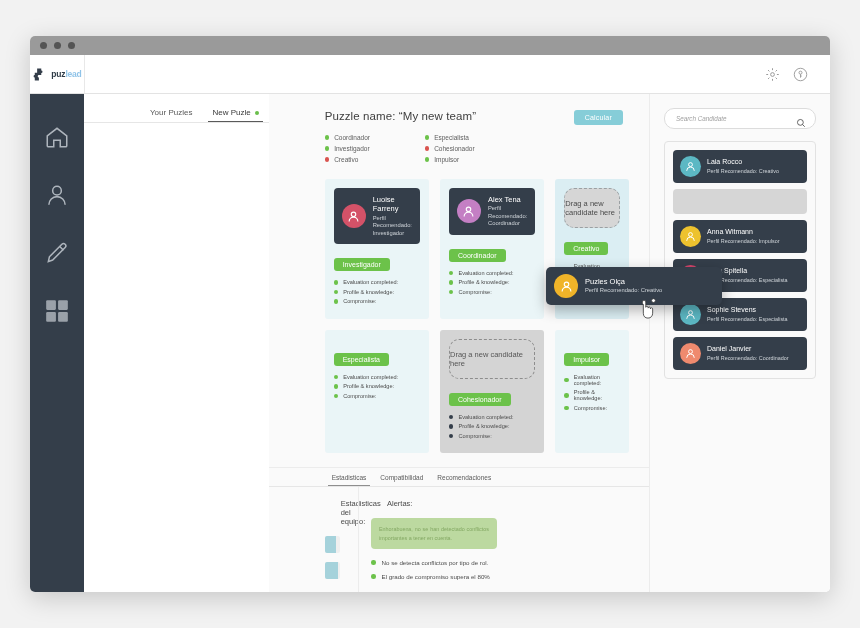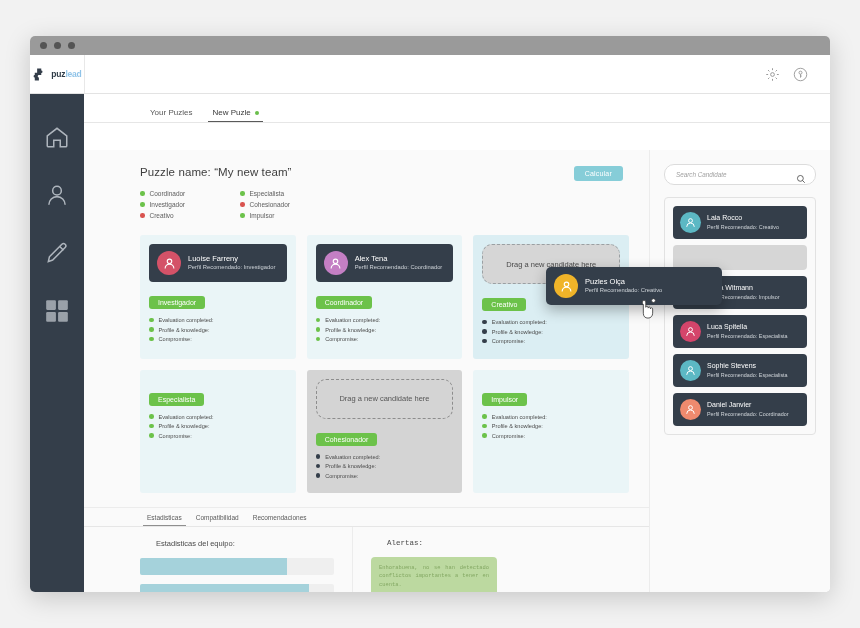--- a/index.html
+++ b/index.html
@@ -41,21 +41,21 @@
 
   
   .body-row{display:flex;height:499px;}
   .railbar{
     width:54px;background:#343e4a;display:flex;flex-direction:column;
     align-items:center;padding-top:30px;gap:32px;
   }
   .rail-ic{width:26px;height:26px;color:#aeb5bd;display:flex;align-items:center;justify-content:center;}
   .rail-ic.grid{color:#9aa1a9;}
 
-  .content{flex:1;background:#ffffff;display:flex;flex-direction:column;min-width:0;gap:27px;}
+  .content{flex:1;background:#ffffff;display:flex;flex-direction:row;min-width:0;}
 
   
   .tabstrip{
     height:28px;display:flex;align-items:flex-end;gap:0;
     padding-left:56px;border-bottom:1px solid #e6e6e6;background:#fff;
   }
   .tab{
     font-size:8px;color:#585858;padding:0 10px 5px 10px;position:relative;white-space:nowrap;
   }
   .tab.active{color:#3a3a3a;}
@@ -136,21 +136,21 @@
 
   
   .bottom{background:#fafafa;border-top:1px solid #ececec;flex:0 0 auto;}
   .btabs{display:flex;gap:0;padding-left:56px;padding-top:6px;}
   .btab{font-size:6.5px;color:#5a5a5a;padding:0 7px 5px 7px;position:relative;}
   .btab.active:after{content:"";position:absolute;left:3px;right:3px;bottom:0;height:1.3px;background:#8e8e8e;}
   .bline{height:1px;background:#e6e6e6;margin:0;}
 
   .bpanels{display:flex;}
   .bpanel{padding:12px 18px 14px 56px;flex:1;min-width:0;}
-  .bpanel.right{padding-left:18px;border-left:1px solid #ececec;flex:0 0 260px;font-family:Liberation Mono, monospace;}
+  .bpanel.right{padding-left:12px;border-left:1px solid #ececec;flex:0 0 260px;}
   .bpanel h4{margin:0 0 10px 16px;font-size:7.5px;font-weight:normal;color:#4a4a4a;}
   .bar-track{height:17px;background:#efefef;border-radius:2px;margin-bottom:9px;overflow:hidden;}
   .bar-fill{height:100%;background:#a5d2db;}
 
   .alertbox{
     background:#bcd9a0;border-radius:4px;padding:7px 8px;width:110px;
     font-size:5.4px;color:#83a863;line-height:1.55;text-align:justify;margin-bottom:10px;
   }
   .alert-item{display:flex;align-items:center;gap:6px;margin-bottom:7px;}
   .alert-item .ad{width:4.5px;height:4.5px;border-radius:50%;background:#6cc24a;flex:0 0 4.5px;}

